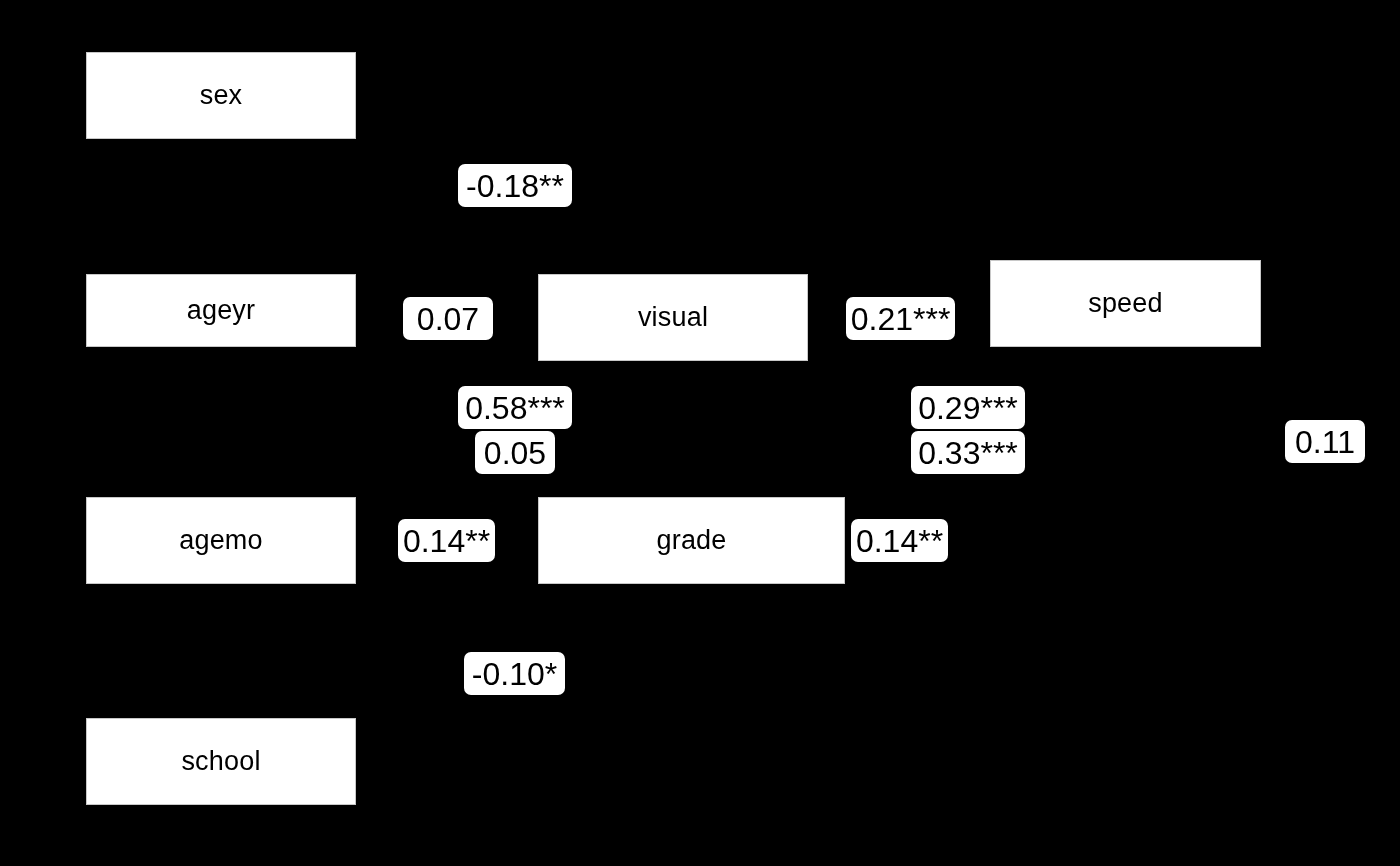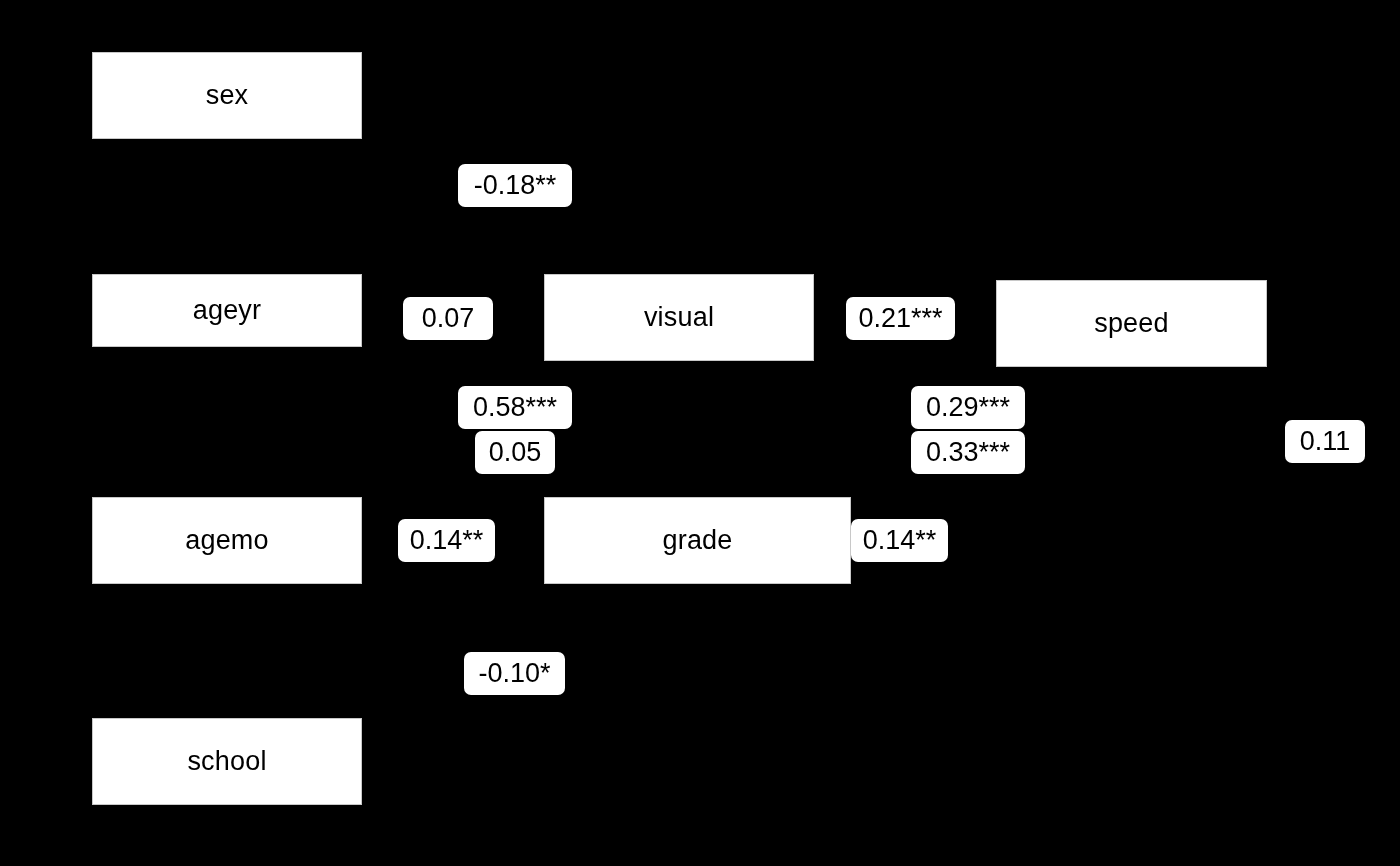--- a/index.html
+++ b/index.html
@@ -30,32 +30,31 @@
     border: 1px solid #c8c8c8;
     box-sizing: border-box;
     display: flex;
     align-items: center;
     justify-content: center;
     color: #000000;
     font-size: 27px;
     font-family: "Liberation Sans", sans-serif;
     letter-spacing: 0.2px;
     line-height: 1;
-    margin-left: 6px;
   }
   .edge-label {
     position: absolute;
     background: #ffffff;
     color: #000000;
     border-radius: 7px;
     box-sizing: border-box;
     display: flex;
     align-items: center;
     justify-content: center;
-    font-size: 27px;
+    font-size: 32px;
     font-family: "Liberation Sans", sans-serif;
     line-height: 1;
     white-space: nowrap;
     padding: 0 7px;
   }
   svg.edges {
     position: absolute;
     left: 0;
     top: 0;
     width: 1400px;
@@ -72,21 +71,21 @@
 
   <div class="node" style="left: 86px; top: 52px; width: 270px; height: 87px;">
     <span>sex</span>
   </div>
   <div class="node" style="left: 86px; top: 274px; width: 270px; height: 73px;">
     <span>ageyr</span>
   </div>
   <div class="node" style="left: 538px; top: 274px; width: 270px; height: 87px;">
     <span>visual</span>
   </div>
-  <div class="node" style="left: 990px; top: 280px; width: 271px; height: 87px;">
+  <div class="node" style="left: 990px; top: 260px; width: 271px; height: 87px;">
     <span>speed</span>
   </div>
   <div class="node" style="left: 86px; top: 497px; width: 270px; height: 87px;">
     <span>agemo</span>
   </div>
   <div class="node" style="left: 538px; top: 497px; width: 307px; height: 87px;">
     <span>grade</span>
   </div>
   <div class="node" style="left: 86px; top: 718px; width: 270px; height: 87px;">
     <span>school</span>

